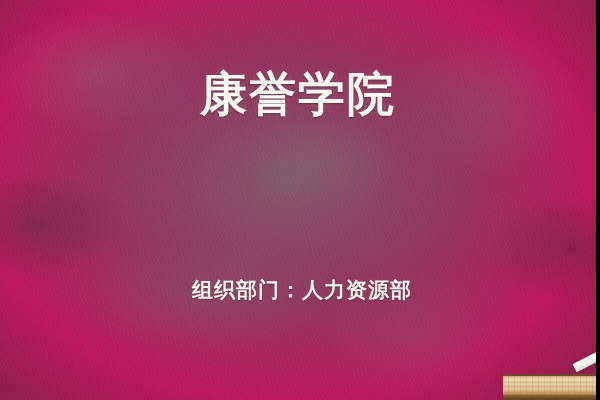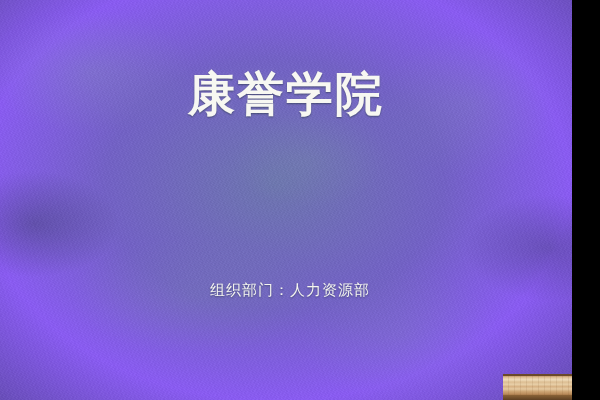--- a/index.html
+++ b/index.html
@@ -9,22 +9,23 @@
     background: #000;
   }
 
   #slide {
     position: relative;
     width: 572px;
     height: 400px;
     overflow: hidden;
     font-family: "Liberation Sans", "DejaVu Sans", sans-serif;
     
-    background-color: #8b5cf6;
+    background-color: #be185d;
     user-select: none;
+    padding-left: 24px;
   }
 
   
 
   
   .board-vignette {
     position: absolute;
     inset: 0;
     background:
       radial-gradient(ellipse 78% 82% at 48% 46%,
@@ -100,23 +101,23 @@
     text-shadow:
       0 1px 2px rgba(8,30,22,0.45),
       0 0 6px rgba(255,255,255,0.10);
   }
 
   .subtitle {
     position: absolute;
     left: 8px;
     right: 0;
     top: 276px;
-    font-size: 15px;
+    font-size: 21px;
     line-height: 28px;
-    font-weight: 400;
+    font-weight: 700;
     color: #f5f5f0;
     letter-spacing: 1px;
     text-shadow:
       0 1px 2px rgba(8,30,22,0.42),
       0 0 5px rgba(255,255,255,0.08);
   }
 
   
 
   .chalk-tray {

